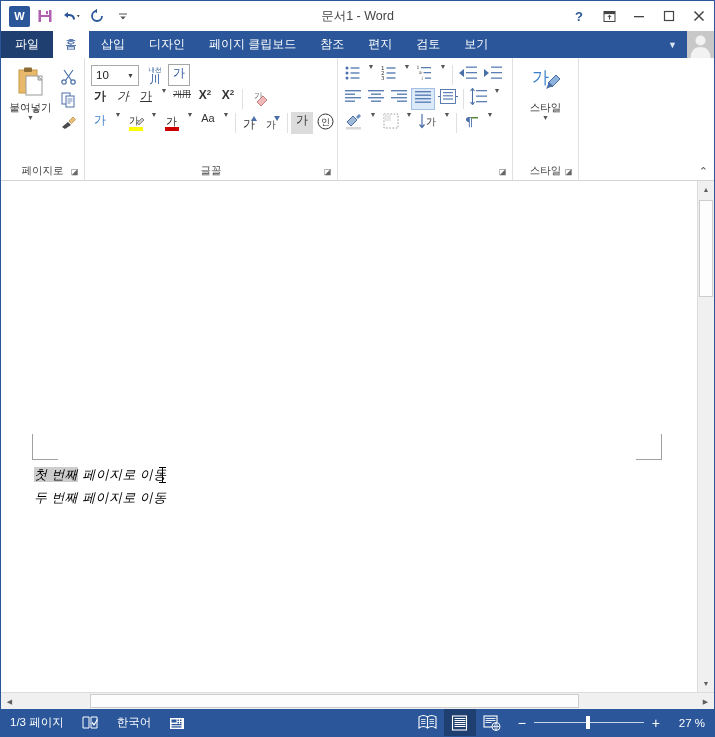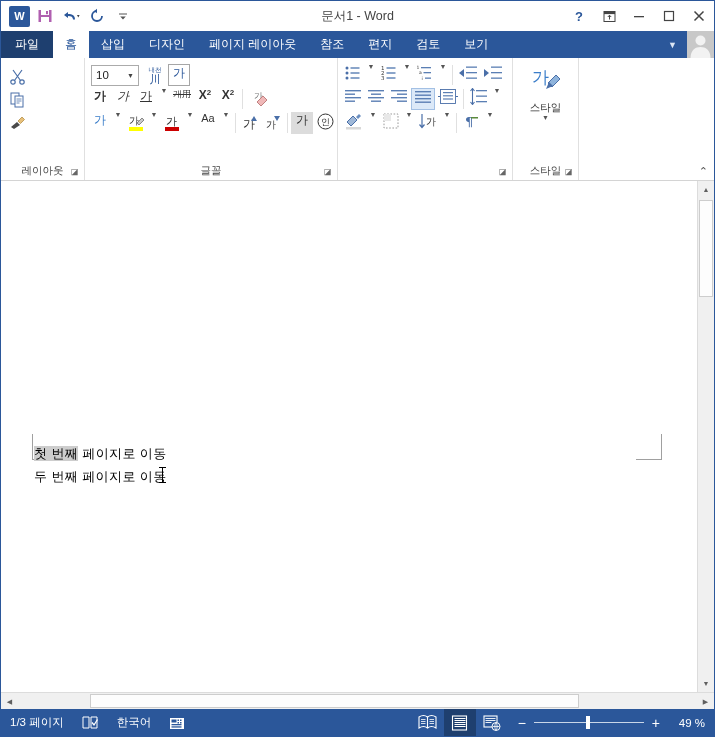--- a/index.html
+++ b/index.html
@@ -85,21 +85,21 @@
   .docwrap { flex:1; display:flex; flex-direction:column; background:#fff;
              position:relative; overflow:hidden; }
   .doc-row { flex:1; display:flex; overflow:hidden; }
   .page-area { flex:1; background:#fff; position:relative; overflow:hidden;
                border-left:1px solid #fff; }
   .page-top-strip { height:8px; background:#f1f1f1; border-bottom:1px solid #d4d4d4; }
   .page { position:absolute; inset:0; background:#fff; }
   .corner { position:absolute; width:26px; height:26px; }
   .corner.tl { left:30px; top:253px; border-left:1px solid #a0a0a0; border-bottom:1px solid #a0a0a0; }
   .corner.tr { left:634px; top:253px; border-right:1px solid #a0a0a0; border-bottom:1px solid #a0a0a0; }
-  .doc-lines { position:absolute; left:32px; top:262px; }
+  .doc-lines { position:absolute; left:32px; top:283px;font-style:italic; }
   .doc-line { font-size:13px; color:#000; line-height:21px; height:23px;
               letter-spacing:0.4px; white-space:pre; }
   .sel { background:#cdcdcd; }
   .caret-ibeam { position:absolute; left:160px; top:286px; width:1px; height:16px;
                  background:#000; }
   .caret-ibeam:before, .caret-ibeam:after {
     content:""; position:absolute; left:-3px; width:7px; height:1px; background:#000; }
   .caret-ibeam:before { top:0; } .caret-ibeam:after { bottom:0; }
 
   
@@ -199,40 +199,50 @@
         </svg>
       </div>
     </div>
   </div>
 
   <div class="tabbar">
     <div class="tab-file">파일</div>
     <div class="tab active">홈</div>
     <div class="tab">삽입</div>
     <div class="tab">디자인</div>
-    <div class="tab">페이지 레이아웃</div>
+    <div class="tab">페이지 클립보드</div>
     <div class="tab">참조</div>
     <div class="tab">편지</div>
     <div class="tab">검토</div>
     <div class="tab">보기</div>
     <div class="tabbar-right">
       <div class="ribbon-caret">▼</div>
       <div class="avatar">
         <svg width="27" height="27" viewBox="0 0 27 27">
           <circle cx="13.5" cy="9.5" r="5" fill="#f2f2f2"></circle>
           <path d="M3.5 27 C3.5 19 8.5 16 13.5 16 C18.5 16 23.5 19 23.5 27 Z" fill="#f2f2f2"></path>
         </svg>
       </div>
     </div>
   </div>
 
   <div class="ribbon">
 
     <div class="rgroup" style="width:84px;">
       <div class="rgroup-body">
+        <div class="btn-big">
+          <svg width="34" height="34" viewBox="0 0 34 34">
+            <rect x="5" y="5" width="18" height="23" fill="#e8b96a" stroke="#c89a48"></rect>
+            <rect x="10" y="2.5" width="8" height="4.5" rx="1" fill="#8d6b34"></rect>
+            <rect x="12" y="11" width="16" height="19" fill="#fff" stroke="#9a9a9a"></rect>
+            <path d="M24 11 L28 15 L24 15 Z" fill="#d8d8d8" stroke="#9a9a9a"></path>
+          </svg>
+          <span class="cap">붙여넣기</span>
+          <span class="caret">▼</span>
+        </div>
         <div class="col-small">
           <div class="btn-sm">
             <svg width="17" height="17" viewBox="0 0 17 17">
               <path d="M4 2 L11.5 12.5 M13 2 L5.5 12.5" stroke="#4a6fa8" stroke-width="1.2" fill="none"></path>
               <circle cx="4" cy="14" r="2.2" fill="none" stroke="#4a6fa8" stroke-width="1.2"></circle>
               <circle cx="13" cy="14" r="2.2" fill="none" stroke="#4a6fa8" stroke-width="1.2"></circle>
             </svg>
           </div>
           <div class="btn-sm">
             <svg width="17" height="17" viewBox="0 0 17 17">
@@ -242,21 +252,21 @@
             </svg>
           </div>
           <div class="btn-sm">
             <svg width="17" height="17" viewBox="0 0 17 17">
               <path d="M2 13 L8 8 L11 11 L5 15 Z" fill="#4a4a4a"></path>
               <path d="M9 7 L13 3 L15.5 5.5 L11.5 9.5 Z" fill="#e8c07a" stroke="#c0a060"></path>
             </svg>
           </div>
         </div>
       </div>
-      <div class="rgroup-label">레이아웃</div>
+      <div class="rgroup-label">페이지로</div>
       <div class="dlg-launcher">◪</div>
     </div>
 
     <div class="rgroup" style="width:253px;">
       <div class="rgroup-body">
         <div class="font-rows">
 
           <div class="frow">
             <div class="combo" style="width:48px;margin-left:2px;">
               <span class="val">10</span>
@@ -630,16 +640,16 @@
           <path d="M9.5 11.5 h7 M13 7.8 c1.6 2 1.6 5.4 0 7.4 c-1.6 -2 -1.6 -5.4 0 -7.4" fill="none" stroke="#fff" stroke-width="0.8"></path>
         </svg>
       </div>
       <div class="zoom-wrap">
         <span class="zoom-minus">−</span>
         <div class="zoom-track">
           <div class="zoom-thumb"></div>
         </div>
         <span class="zoom-plus">+</span>
       </div>
-      <div class="zoom-pct">49 %</div>
+      <div class="zoom-pct">27 %</div>
     </div>
   </div>
 </div>
 
 </body></html>

